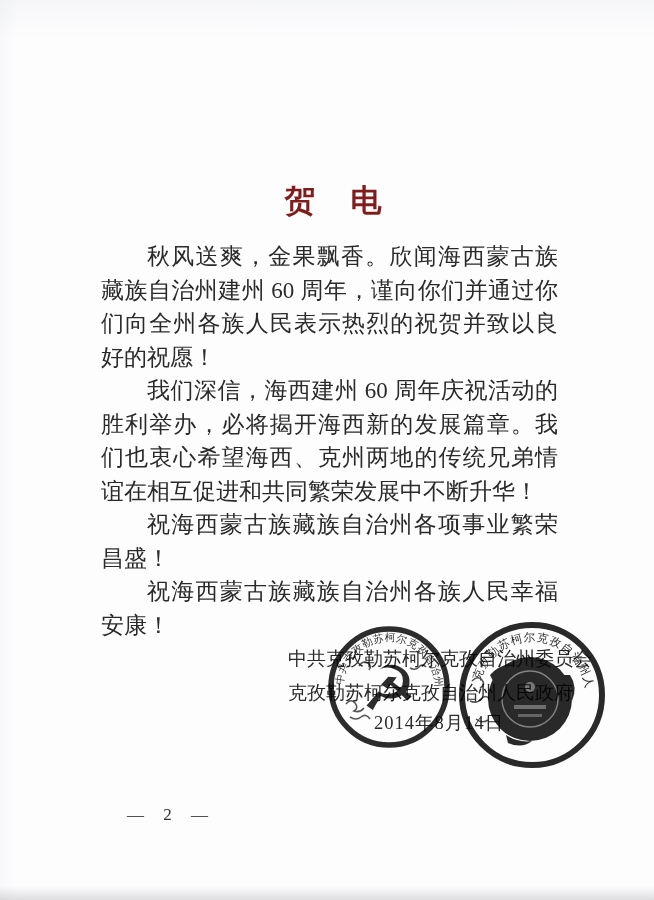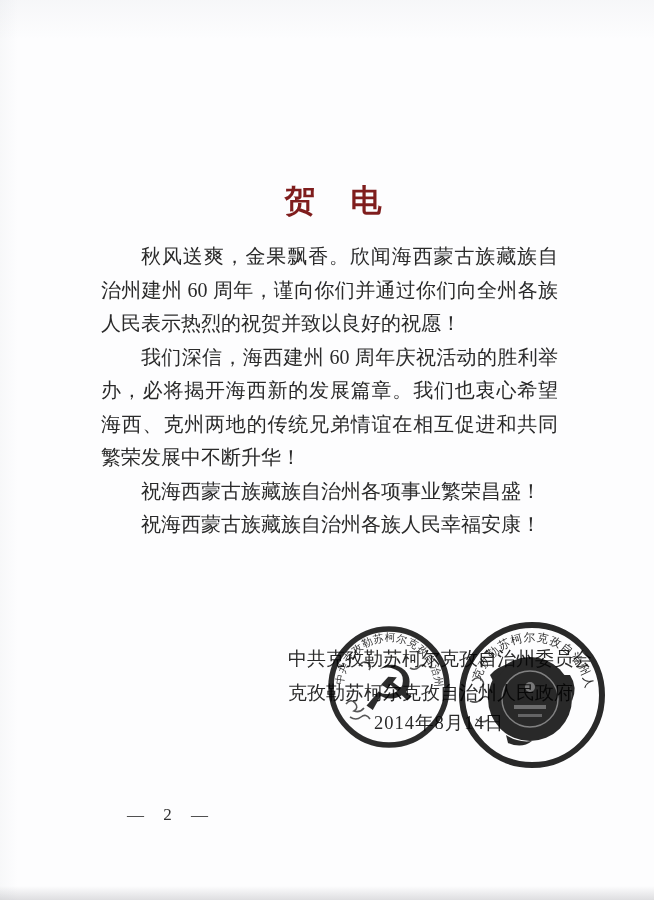--- a/index.html
+++ b/index.html
@@ -23,21 +23,21 @@
   .doc-title{
     position:absolute;top:180px;left:0;width:100%;
     text-align:center;
     font-size:31px;font-weight:bold;
     letter-spacing:2px;
     color:#7f1d1d;
     margin-left:7px;
   }
   .body-text{
     position:absolute;left:101px;top:240px;width:457px;
-    font-size:20px;line-height:33.5px;
+    font-size:23px;line-height:33.5px;
     text-align:justify;text-justify:inter-ideograph;
     color:#2a2a2a;
   }
   .body-text p{margin:0;text-indent:2em;}
   .signature{position:absolute;font-size:19px;color:#2a2a2a;white-space:nowrap;}
   .sig-line1{left:288px;top:646px;}
   .sig-line2{left:288px;top:680px;}
   .sig-date{left:374px;top:710px;font-size:18.5px;letter-spacing:1px;}
   .page-number{
     position:absolute;left:127px;top:805px;

